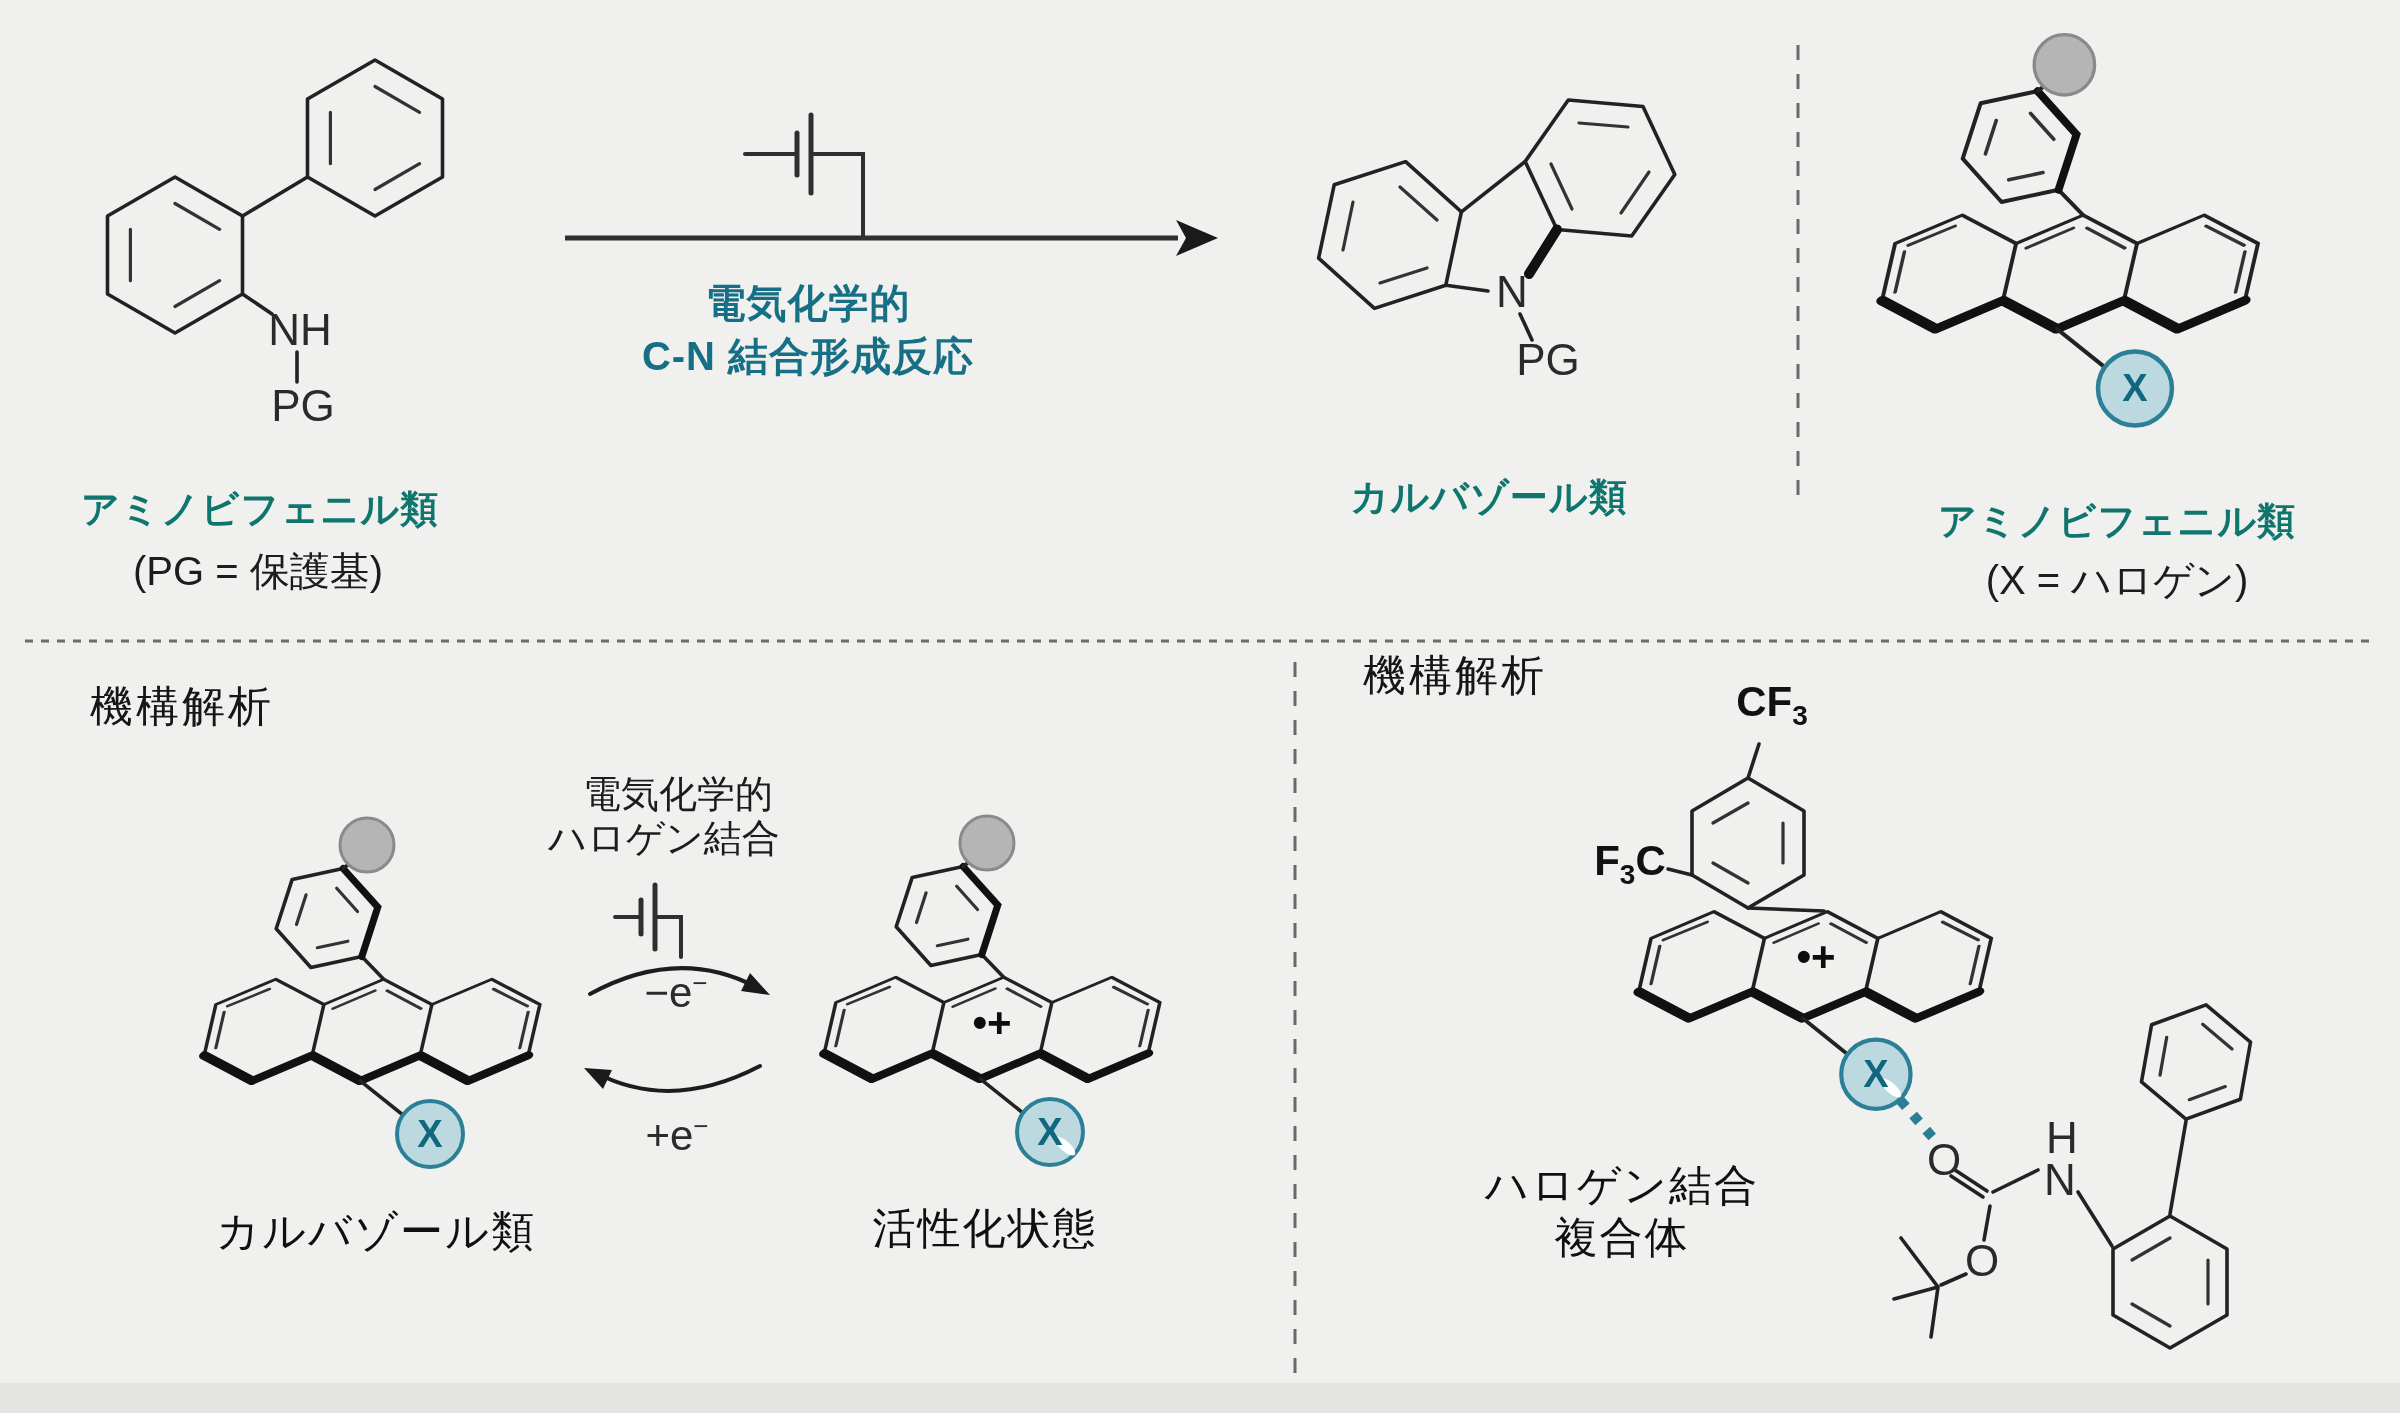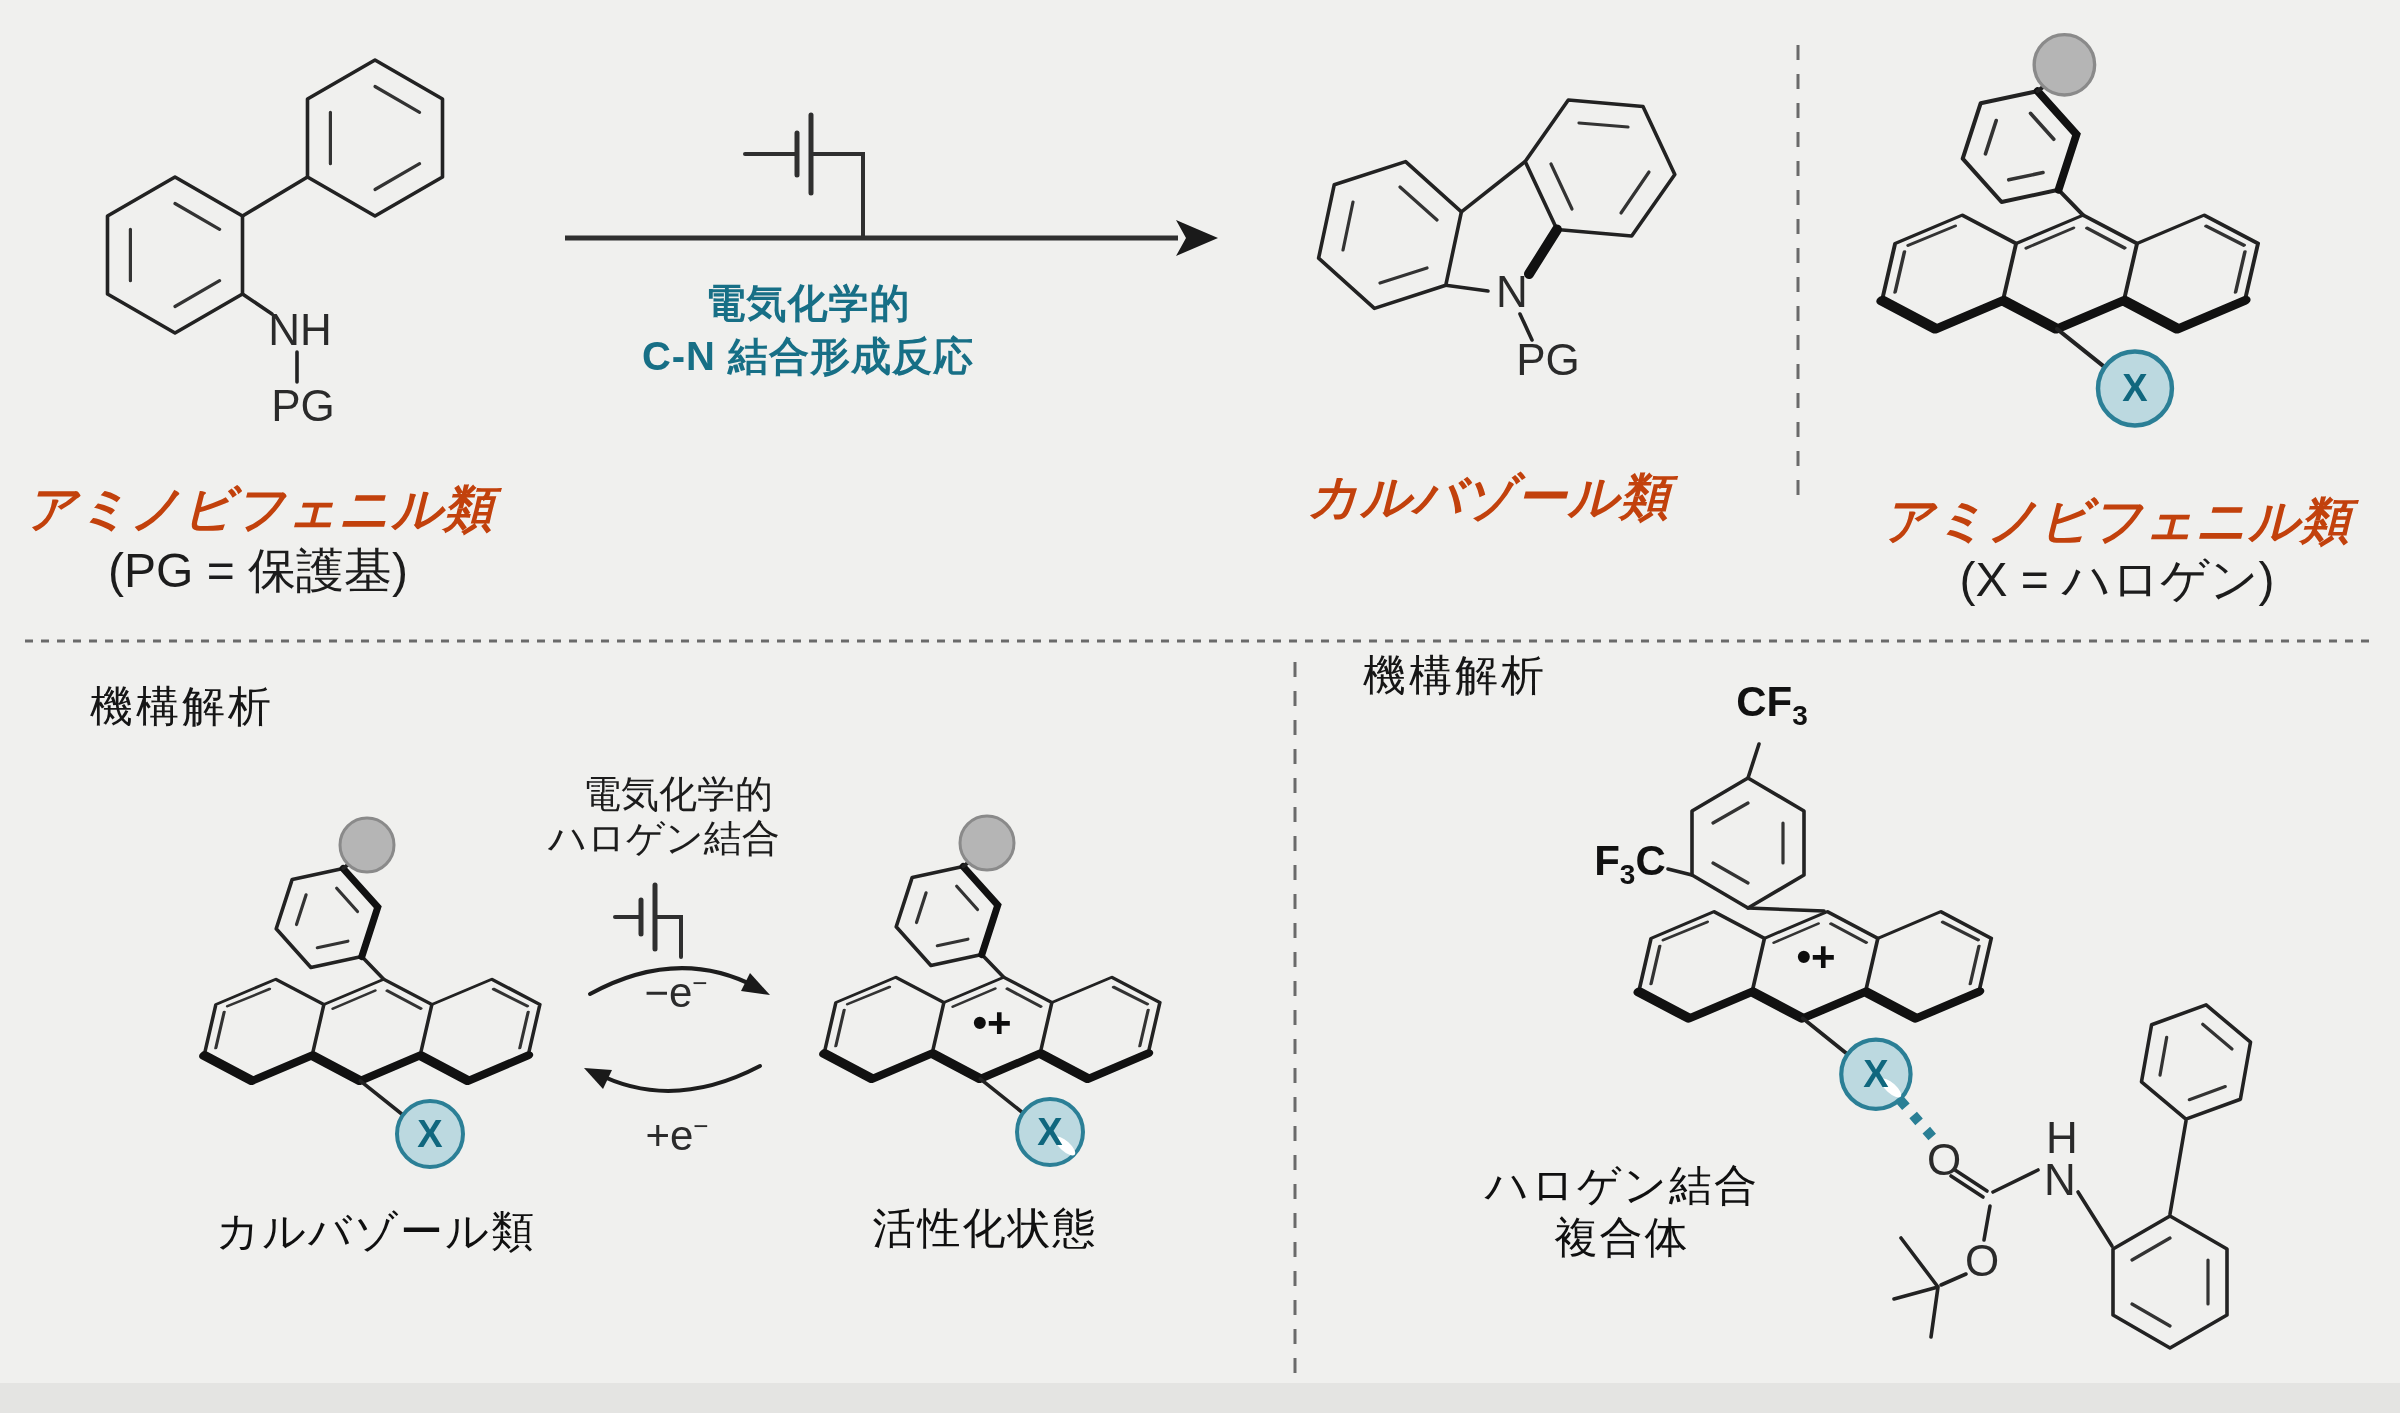--- a/index.html
+++ b/index.html
@@ -1,22 +1,22 @@
 <!DOCTYPE html>
 <html><head>
 <meta charset="utf-8">
 <style>
   html,body{margin:0;padding:0;background:#e4e4e2;}
   .stage{position:relative;width:2400px;height:1383px;background:#f0f0ee;overflow:hidden;
          font-family:"Liberation Sans","DejaVu Sans",sans-serif;}
   svg{position:absolute;left:0;top:0;}
   .lbl{position:absolute;transform:translate(-50%,-50%);white-space:nowrap;color:#222;line-height:1.15;}
   .left{transform:translate(0,-50%);}
-  .jp-bold{font-weight:700;font-size:50px;color:#c2410c;letter-spacing:1px;font-style:italic;}
-  .jp-note{font-size:48px;color:#1c1c1c;}
+  .jp-bold{font-weight:700;font-size:38px;color:#0f766e;letter-spacing:1px;}
+  .jp-note{font-size:40px;color:#1c1c1c;}
   .sec-title{font-size:43px;color:#161616;letter-spacing:3px;}
   .atom{font-size:44px;color:#2a2a2a;}
   .teal-b{color:#176f86;font-weight:700;font-size:40px;letter-spacing:1px;}
   .xlbl{font-weight:700;font-size:38px;color:#10677e;}
   .state{font-size:43px;font-weight:500;color:#101010;letter-spacing:2px;}
   .charge{font-weight:700;font-size:42px;color:#0d0d0d;}
   .cf{font-weight:700;font-size:42px;color:#111;}
   .cf sub{font-size:28px;}
   .elabel{font-size:42px;color:#2b2b2b;}
   .elabel sup{font-size:26px;vertical-align:super;}

